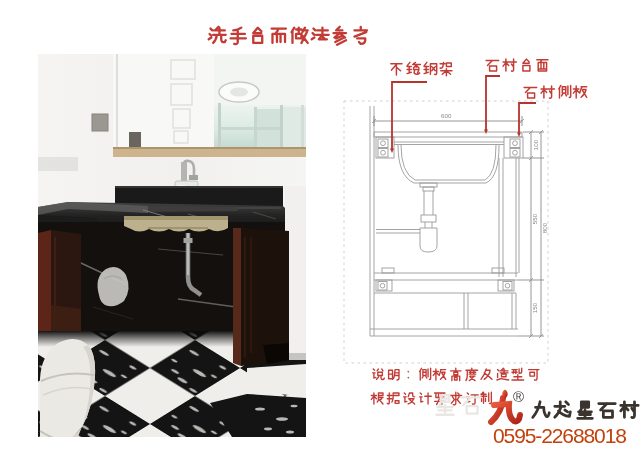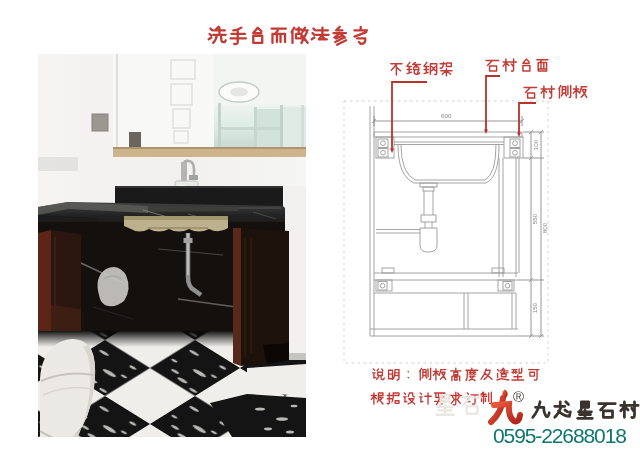--- a/index.html
+++ b/index.html
@@ -470,13 +470,13 @@
         </svg>
         <svg class="zi" viewBox="0 0 24 24">
           <path d="M3,5 L21,5 M12,5 L5,12 M8,13 L18,13 L18,20 L8,20 L8,13"></path>
         </svg>
         <svg class="zi" viewBox="0 0 24 24">
           <path d="M7,3 L7,20 M3,7 L12,7 M7,8 L3,13 M7,8 L11,12 M13,7 L22,7 M18,3 L18,18 Q18,21 15,20 M15,10 L17,13"></path>
         </svg>
       </span>
     </div>
 
-<div class="abs" style="left:493px;top:424px;font-size:21px;color:#0f766e;letter-spacing:-1.1px">0595-22688018</div>
+<div class="abs" style="left:493px;top:424px;font-size:21px;color:#c2410c;letter-spacing:-1.1px">0595-22688018</div>
 </div>
 </body></html>

